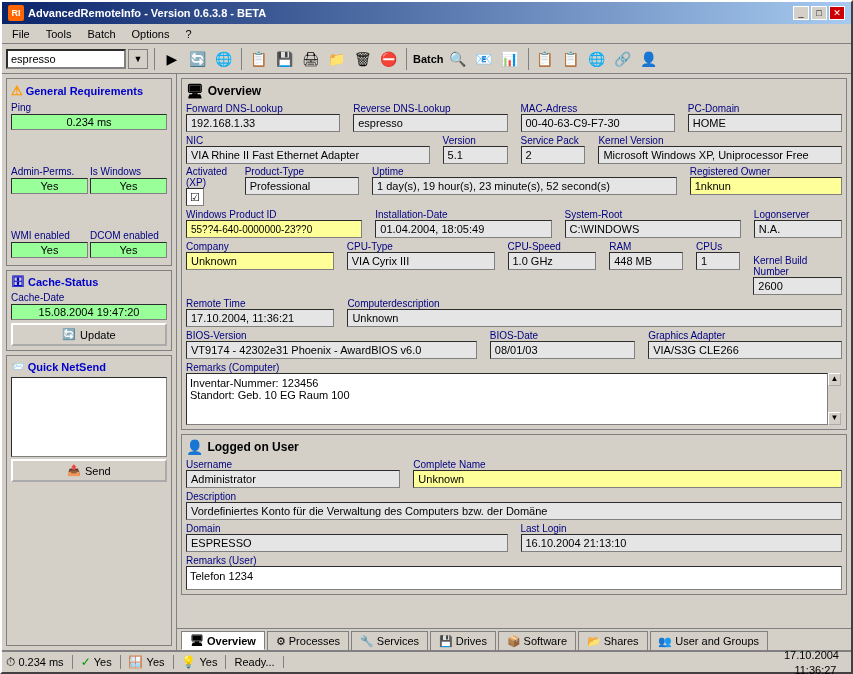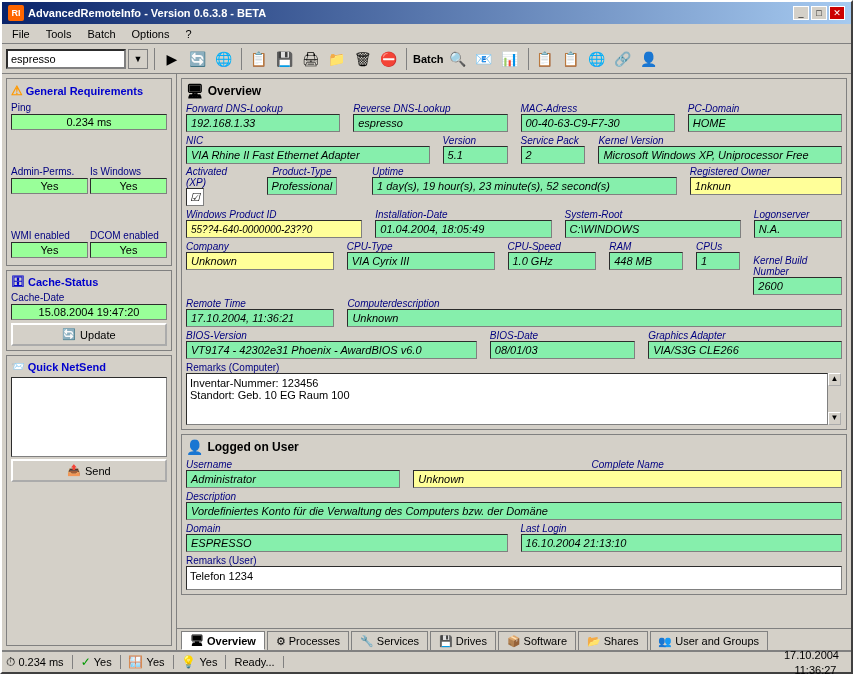--- a/index.html
+++ b/index.html
@@ -51,24 +51,24 @@
     .netsend-title { font-weight: bold; color: #0000cc; font-size: 11px; margin-bottom: 4px; display: flex; align-items: center; gap: 3px; }
     .netsend-textarea { width: 100%; height: 80px; border: 1px inset #808080; background: white; font-size: 11px; resize: none; padding: 2px; }
     
     
     .right-panel { flex: 1; display: flex; flex-direction: column; overflow: hidden; }
     
     .right-content { flex: 1; overflow-y: auto; padding: 4px; background: #d4d0c8; }
     
     .section-header { display: flex; align-items: center; gap: 4px; margin-bottom: 4px; font-weight: bold; font-size: 12px; }
     .section-icon { font-size: 14px; }
-    .info-row { display: flex; gap: 13px; align-items: flex-start; font-style: italic; }
+    .info-row { display: flex; gap: 13px; align-items: flex-start; }
     .info-field { display: flex; flex-direction: column; flex: 1; }
     .info-field-label { font-size: 10px; color: #000080; }
-    .info-field-value { background: #86efac; border: 1px inset #808080; padding: 1px 4px; font-size: 11px; min-height: 18px; display: flex; align-items: center; }
+    .info-field-value { background: #e5e5e5; border: 1px inset #808080; padding: 1px 4px; font-size: 11px; min-height: 18px; display: flex; align-items: center; }
     .info-field-value.yellow { background: #ffff99; }
     .info-field-value.white { background: white; }
     .info-field-value.checkbox { width: 18px; min-width: 18px; justify-content: center; }
     
     .remarks-box { border: 1px inset #808080; background: white; padding: 3px; font-size: 11px; min-height: 50px; width: 100%; }
     
     
     .tab-bar { background: #d4d0c8; border-top: 1px solid #808080; display: flex; padding: 2px 4px 0; gap: 2px; flex-shrink: 0; }
     .tab { padding: 2px 8px; border: 1px solid #808080; border-bottom: none; background: #d4d0c8; cursor: pointer; font-size: 11px; display: flex; align-items: center; gap: 3px; }
     .tab.active { background: white; border-bottom: 1px solid white; z-index: 1; font-weight: bold; }
@@ -248,21 +248,21 @@
               <div class="info-field-label">Kernel Version</div>
               <div class="info-field-value">Microsoft Windows XP, Uniprocessor Free</div>
             </div>
           </div>
 
           <div class="info-row" style="margin-bottom:3px;">
             <div class="info-field" style="flex:0.6;">
               <div class="info-field-label">Activated (XP)</div>
               <div class="info-field-value white checkbox">☑</div>
             </div>
-            <div class="info-field" style="flex:1.5;align-items:center;">
+            <div class="info-field" style="flex:1.5;">
               <div class="info-field-label">Product-Type</div>
               <div class="info-field-value">Professional</div>
             </div>
             <div class="info-field" style="flex:4;">
               <div class="info-field-label">Uptime</div>
               <div class="info-field-value">1 day(s), 19 hour(s), 23 minute(s), 52 second(s)</div>
             </div>
             <div class="info-field" style="flex:2;">
               <div class="info-field-label">Registered Owner</div>
               <div class="info-field-value yellow">1nknun</div>
@@ -358,21 +358,21 @@
           <div class="section-header">
             <span class="section-icon">👤</span>
             <span>Logged on User</span>
           </div>
 
           <div class="info-row" style="margin-bottom:3px;">
             <div class="info-field">
               <div class="info-field-label">Username</div>
               <div class="info-field-value">Administrator</div>
             </div>
-            <div class="info-field" style="flex:2;text-align:center;">
+            <div class="info-field" style="flex:2;">
               <div class="info-field-label">Complete Name</div>
               <div class="info-field-value yellow">Unknown</div>
             </div>
           </div>
 
           <div class="info-row" style="margin-bottom:3px;">
             <div class="info-field">
               <div class="info-field-label">Description</div>
               <div class="info-field-value">Vordefiniertes Konto für die Verwaltung des Computers bzw. der Domäne</div>
             </div>

